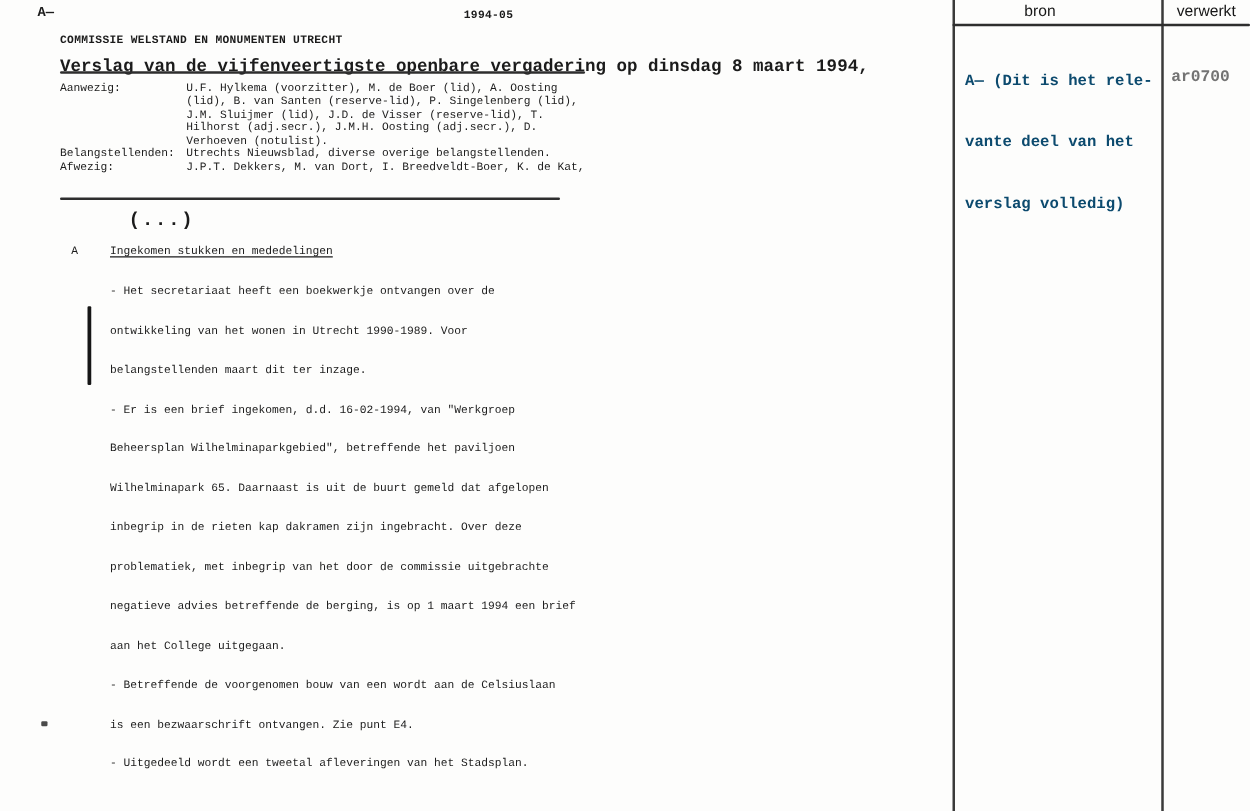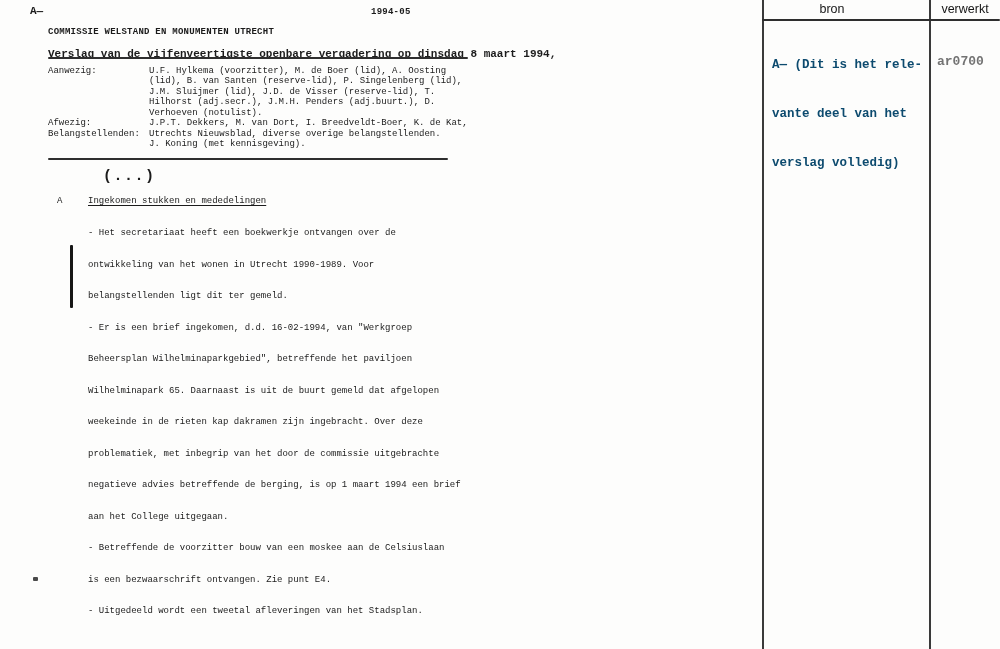--- a/index.html
+++ b/index.html
@@ -11,21 +11,21 @@
     font-family:"Liberation Mono", monospace;
     color:#1b1b1b;
   }
   .abs{position:absolute;}
   .sans{font-family:"Liberation Sans", sans-serif;}
 
   
   .doc-title{left:48px;top:7px;font-size:9px;font-weight:700;letter-spacing:.25px;white-space:pre;margin-top:20px;}
   .doc-issue{left:371px;top:7px;font-size:9px;font-weight:700;letter-spacing:.25px;}
   .doc-mark{left:30px;top:5px;font-size:11px;font-weight:700;}
-  .subtitle{left:48px;top:27px;font-size:11px;font-weight:700;line-height:11px;white-space:pre;}
+  .subtitle{left:48px;top:27px;font-size:14px;font-weight:700;line-height:11px;white-space:pre;}
   .hrule{height:2px;background:#2e2e2e;border-radius:1px;}
   .rule1{left:48px;top:57px;width:420px;}
   .rule2{left:48px;top:158px;width:400px;}
 
   .attendance{left:48px;top:66px;font-size:9px;line-height:10.45px;}
   .att-row{display:flex;white-space:pre;align-items:flex-end;}
   .att-label{display:inline-block;width:101px;flex:0 0 101px;}
 
   .ellipsis{left:103px;top:168px;font-size:15px;font-weight:700;letter-spacing:1.5px;}
 
@@ -67,55 +67,52 @@
     <div class="att-row">
       <span class="att-label">Aanwezig:</span><span>U.F. Hylkema (voorzitter), M. de Boer (lid), A. Oosting</span>
     </div>
     <div class="att-row">
       <span class="att-label"></span><span>(lid), B. van Santen (reserve-lid), P. Singelenberg (lid),</span>
     </div>
     <div class="att-row">
       <span class="att-label"></span><span>J.M. Sluijmer (lid), J.D. de Visser (reserve-lid), T.</span>
     </div>
     <div class="att-row">
-      <span class="att-label"></span><span>Hilhorst (adj.secr.), J.M.H. Penders (adj.buurt.), D.</span>
+      <span class="att-label"></span><span>Hilhorst (adj.secr.), J.M.H. Oosting (adj.secr.), D.</span>
     </div>
     <div class="att-row">
       <span class="att-label"></span><span>Verhoeven (notulist).</span>
     </div>
     <div class="att-row">
-      <span class="att-label">Afwezig:</span><span>J.P.T. Dekkers, M. van Dort, I. Breedveldt-Boer, K. de Kat,</span>
-    </div>
-    <div class="att-row">
       <span class="att-label">Belangstellenden:</span><span>Utrechts Nieuwsblad, diverse overige belangstellenden.</span>
     </div>
     <div class="att-row">
-      <span class="att-label"></span><span>J. Koning (met kennisgeving).</span>
+      <span class="att-label">Afwezig:</span><span>J.P.T. Dekkers, M. van Dort, I. Breedveldt-Boer, K. de Kat,</span>
     </div>
   </div>
 
   <div class="abs hrule rule2"></div>
 
   <div class="abs ellipsis">(...)</div>
 
   <div class="abs sec-marker">A</div>
   <div class="abs sec-heading">Ingekomen stukken en mededelingen</div>
 
   <div class="abs sec-body">
     <div>- Het secretariaat heeft een boekwerkje ontvangen over de</div>
     <div>ontwikkeling van het wonen in Utrecht 1990-1989. Voor</div>
-    <div>belangstellenden ligt dit ter gemeld.</div>
+    <div>belangstellenden maart dit ter inzage.</div>
     <div>- Er is een brief ingekomen, d.d. 16-02-1994, van "Werkgroep</div>
     <div>Beheersplan Wilhelminaparkgebied", betreffende het paviljoen</div>
     <div>Wilhelminapark 65. Daarnaast is uit de buurt gemeld dat afgelopen</div>
-    <div>weekeinde in de rieten kap dakramen zijn ingebracht. Over deze</div>
+    <div>inbegrip in de rieten kap dakramen zijn ingebracht. Over deze</div>
     <div>problematiek, met inbegrip van het door de commissie uitgebrachte</div>
     <div>negatieve advies betreffende de berging, is op 1 maart 1994 een brief</div>
     <div>aan het College uitgegaan.</div>
-    <div>- Betreffende de voorzitter bouw van een moskee aan de Celsiuslaan</div>
+    <div>- Betreffende de voorgenomen bouw van een wordt aan de Celsiuslaan</div>
     <div>is een bezwaarschrift ontvangen. Zie punt E4.</div>
     <div>- Uitgedeeld wordt een tweetal afleveringen van het Stadsplan.</div>
   </div>
 
   <div class="abs margin-stroke"></div>
 
   <div class="abs speck"></div>
 
   <div class="abs vline vline-left"></div>
   <div class="abs vline vline-div"></div>

